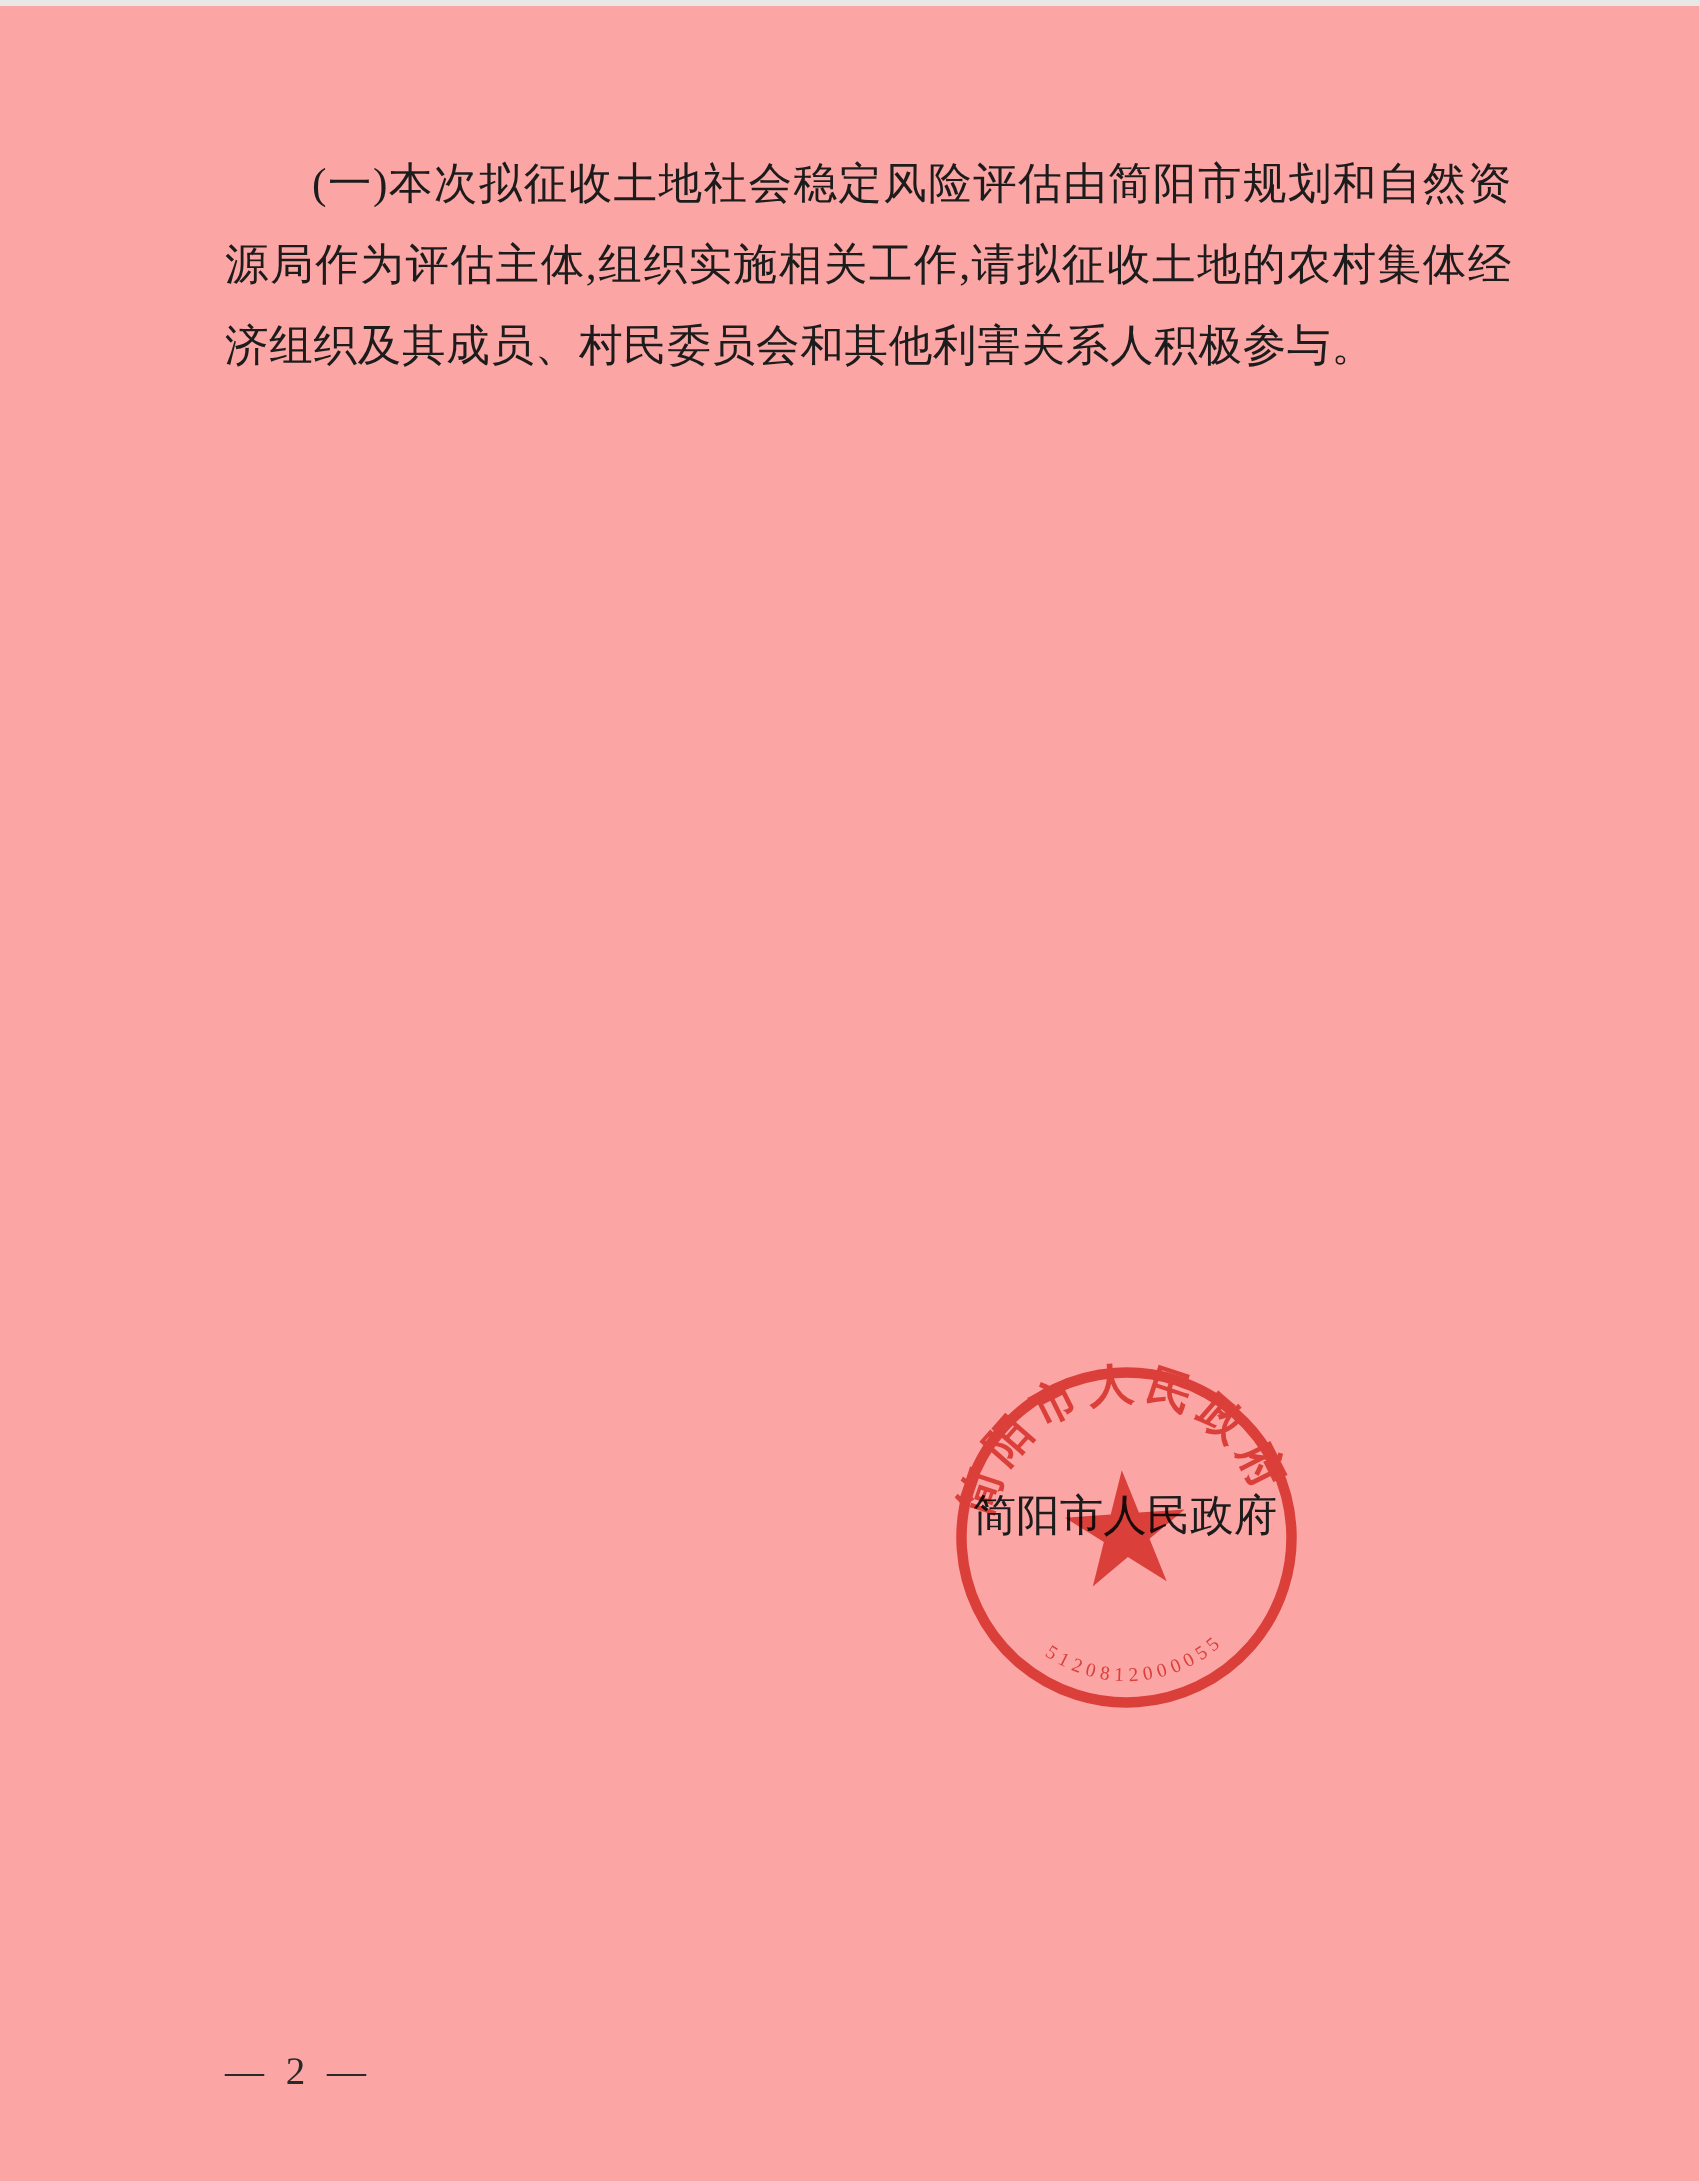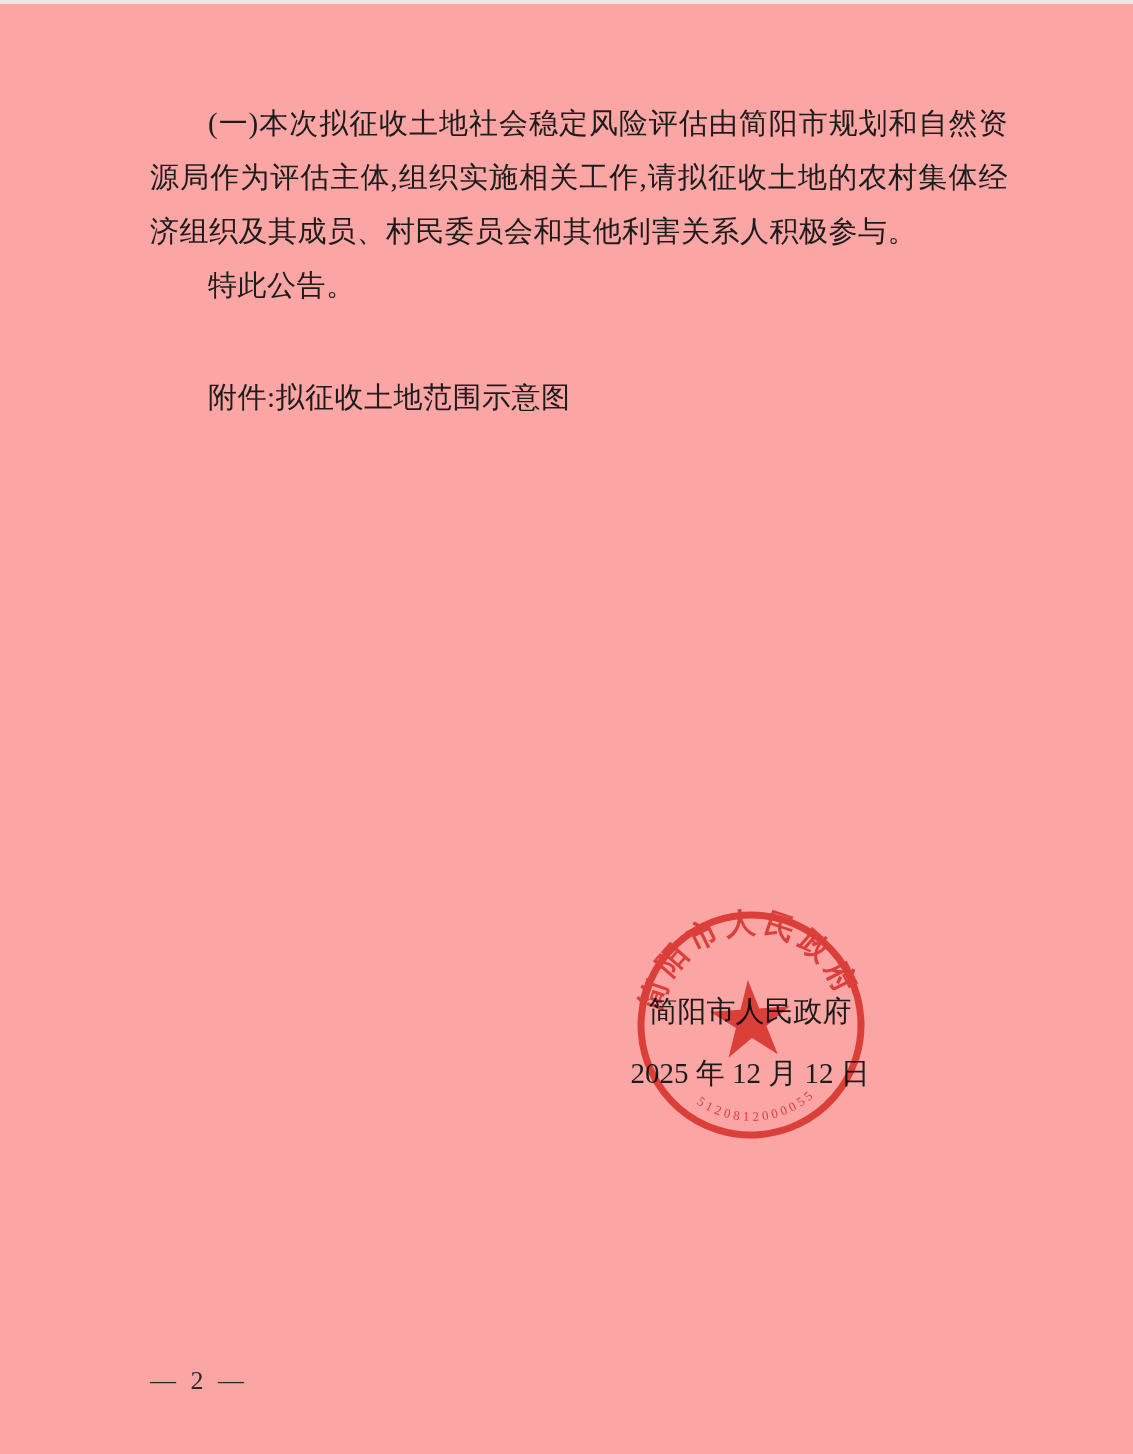--- a/index.html
+++ b/index.html
@@ -50,27 +50,24 @@
     color:#2a2a2a;
   }
 </style>
 </head>
 <body>
 
 <div class="page">
 
   <div class="content">
     <p class="para">(一)本次拟征收土地社会稳定风险评估由简阳市规划和自然资源局作为评估主体,组织实施相关工作,请拟征收土地的农村集体经济组织及其成员、村民委员会和其他利害关系人积极参与。</p>
-    <p class="para">特此公告。</p>
-    <p class="para attachment">附件:拟征收土地范围示意图</p>
   </div>
 
   <div class="signature">
     <div class="sig-issuer">简阳市人民政府</div>
-    <div class="sig-date">2025 年 12 月 12 日</div>
   </div>
 
   <svg class="seal" viewBox="0 0 250 250" aria-hidden="true">
     <circle cx="125" cy="125" r="110" fill="none" stroke="#d8453c" stroke-width="7"></circle>
     <path transform="translate(125,122)" fill="#d8453c" d="M0,-42 L9.43,-12.98 L39.95,-12.98 L15.26,4.96 L24.69,33.98 L0,16.04 L-24.69,33.98 L-15.26,4.96 L-39.95,-12.98 L-9.43,-12.98 Z"></path>
     <path id="sealTopArc" d="M 40 160 A 92 92 0 1 1 210 160" fill="none" stroke="none"></path>
     <text font-size="30" letter-spacing="6" fill="#d8453c" font-weight="bold">
       <textPath href="#sealTopArc" startOffset="50%" text-anchor="middle">简阳市人民政府</textPath>
     </text>
     <path id="sealBottomArc" d="M 55 190 A 95 95 0 0 0 195 190" fill="none" stroke="none"></path>

